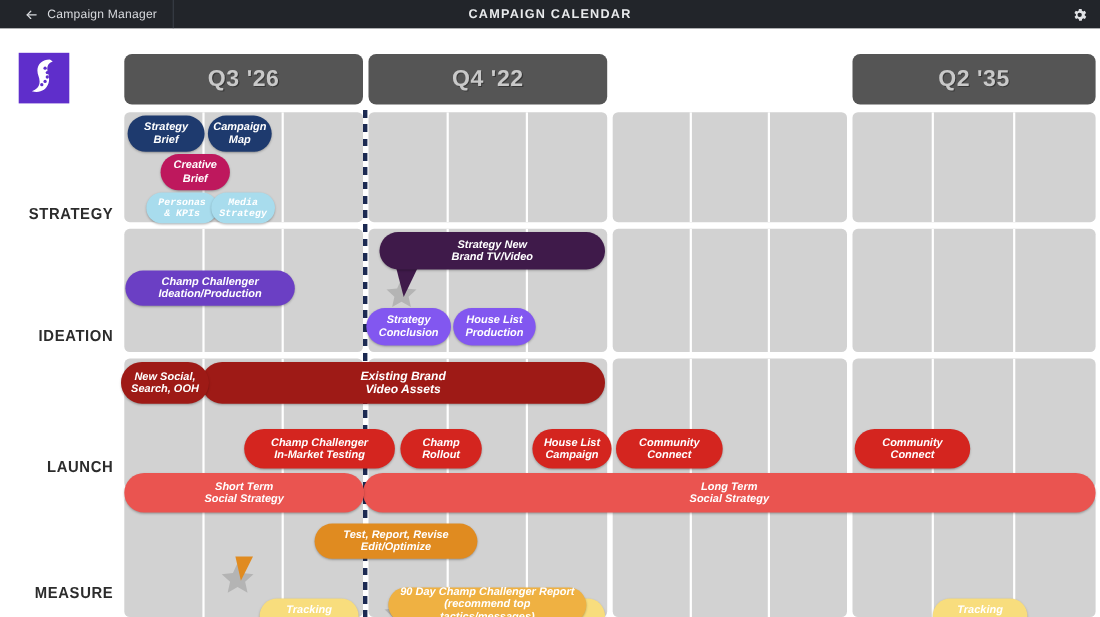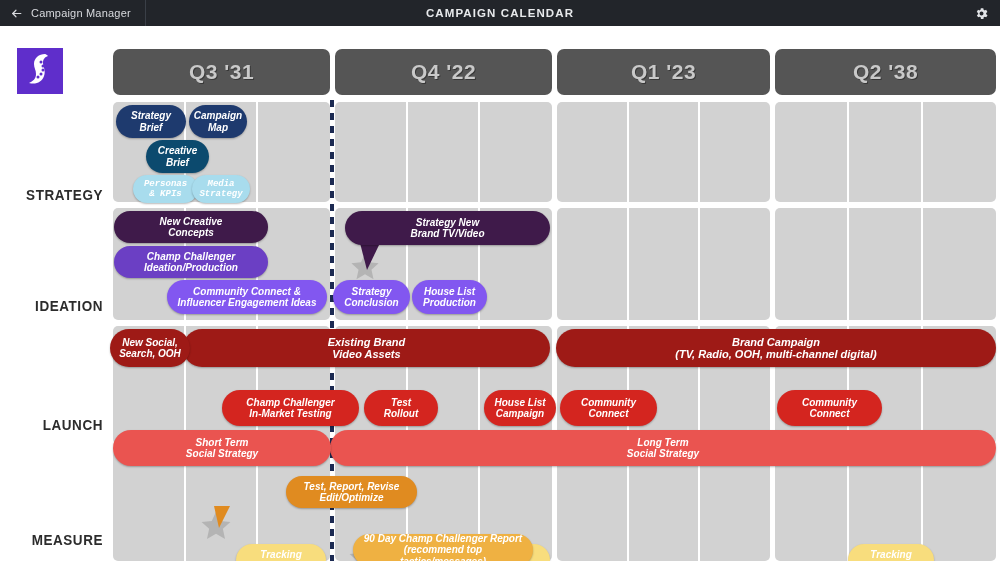--- a/index.html
+++ b/index.html
@@ -19,21 +19,21 @@
   }
   .tb-seg {
     display: flex; align-items: center; gap: 8px;
     height: 26px; padding: 0 14px 0 12px;
     border-right: 1px solid #3a3f47;
     color: #d8dade;
     font-size: 11px;
     letter-spacing: .2px;
     white-space: nowrap;
   }
-  .tb-seg.first { padding-left: 10px; }
+  .tb-seg.first { padding-left: 22px; }
   .tb-ico { display: inline-flex; width: 13px; height: 13px; align-items: center; justify-content: center; }
   .tb-ico svg { display: block; }
   .tb-title {
     position: absolute; left: 0; top: 0; width: 1000px; height: 26px;
     display: flex; align-items: center; justify-content: center;
     color: #e8eaec; font-size: 11.5px; font-weight: bold;
     letter-spacing: 1.1px; pointer-events: none;
   }
   .tb-gear {
     position: absolute; right: 11px; top: 6px;
@@ -146,30 +146,27 @@
       <path d="M21 1c-6 0-11 4-11 10 0 4 2 6 2 10 0 5-3 7-7 9 7 2 13-1 15-7 2-6-1-9-1-13 0-4 2-6 5-7-1-1-2-2-3-2z" fill="#ffffff"></path>
       <circle cx="17" cy="9" r="1.5" fill="#5f2ecb"></circle>
       <circle cx="19" cy="13" r="1.5" fill="#5f2ecb"></circle>
       <circle cx="19" cy="17" r="1.5" fill="#5f2ecb"></circle>
       <circle cx="17" cy="21" r="1.5" fill="#5f2ecb"></circle>
       <circle cx="14" cy="24" r="1.5" fill="#5f2ecb"></circle>
     </svg>
   </div>
 
   <div class="qhead" style="left:113px;width:217px;">
-    <span>Q3 '31</span>
+    <span>Q3 '26</span>
   </div>
   <div class="qhead" style="left:335px;width:217px;">
     <span>Q4 '22</span>
   </div>
-  <div class="qhead" style="left:557px;width:213px;">
-    <span>Q1 '23</span>
-  </div>
   <div class="qhead" style="left:775px;width:221px;">
-    <span>Q2 '38</span>
+    <span>Q2 '35</span>
   </div>
 
   <div class="rowlabel" style="top:161px;">STRATEGY</div>
   <div class="rowlabel" style="top:272px;">IDEATION</div>
   <div class="rowlabel" style="top:391px;">LAUNCH</div>
   <div class="rowlabel" style="top:506px;">MEASURE</div>
 
   <div class="qblock cell" style="left:113px;top:76px;width:217px;height:100px;">
     <div class="sep" style="left:71px;"></div>
       <div class="sep" style="left:143px;"></div>
@@ -237,79 +234,73 @@
     <div class="sep" style="left:72px;"></div>
       <div class="sep" style="left:146px;"></div>
   </div>
 
   <div class="divider"></div>
 
   <div class="pill md" style="left:116px;top:79px;width:70px;height:33px;background:#1e3a6e;">Strategy
 Brief</div>
   <div class="pill md" style="left:189px;top:79px;width:58px;height:33px;background:#1e3a6e;">Campaign
 Map</div>
-  <div class="pill md" style="left:146px;top:114px;width:63px;height:33px;background:#0c4a6e;">Creative
+  <div class="pill md" style="left:146px;top:114px;width:63px;height:33px;background:#be185d;">Creative
 Brief</div>
   <div class="pill sm" style="left:133px;top:149px;width:65px;height:28px;background:#a8dced;">Personas
 &amp; KPIs</div>
   <div class="pill sm" style="left:192px;top:149px;width:58px;height:28px;background:#a8dced;">Media
 Strategy</div>
 
-  <div class="pill md" style="left:114px;top:185px;width:154px;height:32px;background:#3f1a4a;">New Creative
-Concepts</div>
 
   <div class="star" style="left:348px;top:225px;">
     <svg width="34" height="33" viewBox="0 0 24 24" fill="#b4b4b4">
       <path d="M12 1.8l2.9 6.4 7 .7-5.2 4.7 1.5 6.9L12 16.9 5.8 20.5l1.5-6.9L2.1 8.9l7-.7z"></path>
     </svg>
   </div>
   <div class="pill md" style="left:345px;top:185px;width:205px;height:34px;background:#3f1a4a;z-index:3;">Strategy New
 Brand TV/Video</div>
   <div class="tail" style="left:360px;top:217px;z-index:2;border-left:7px solid transparent;border-right:13px solid transparent;border-top:27px solid #3f1a4a;"></div>
 
   <div class="pill md" style="left:114px;top:220px;width:154px;height:32px;background:#6b3fc4;">Champ Challenger
 Ideation/Production</div>
-  <div class="pill md" style="left:167px;top:254px;width:160px;height:34px;background:#8257f0;">Community Connect &amp;
-Influencer Engagement Ideas</div>
   <div class="pill md" style="left:333px;top:254px;width:77px;height:34px;background:#8257f0;z-index:4;">Strategy
 Conclusion</div>
   <div class="pill md" style="left:412px;top:254px;width:75px;height:34px;background:#8257f0;">House List
 Production</div>
 
   <div class="pill lg" style="left:183px;top:303px;width:367px;height:38px;background:#9e1a16;">Existing Brand
 Video Assets</div>
   <div class="pill md" style="left:110px;top:303px;width:80px;height:38px;background:#9e1a16;z-index:3;">New Social,
 Search, OOH</div>
-  <div class="pill lg" style="left:556px;top:303px;width:440px;height:38px;background:#9e1a16;">Brand Campaign
-(TV, Radio, OOH, multi-channel digital)</div>
 
   <div class="pill md" style="left:222px;top:364px;width:137px;height:36px;background:#d4251f;">Champ Challenger
 In-Market Testing</div>
-  <div class="pill md" style="left:364px;top:364px;width:74px;height:36px;background:#d4251f;">Test
+  <div class="pill md" style="left:364px;top:364px;width:74px;height:36px;background:#d4251f;">Champ
 Rollout</div>
   <div class="pill md" style="left:484px;top:364px;width:72px;height:36px;background:#d4251f;">House List
 Campaign</div>
   <div class="pill md" style="left:560px;top:364px;width:97px;height:36px;background:#d4251f;">Community
 Connect</div>
   <div class="pill md" style="left:777px;top:364px;width:105px;height:36px;background:#d4251f;">Community
 Connect</div>
 
   <div class="pill md" style="left:113px;top:404px;width:218px;height:36px;background:#ea5450;z-index:3;">Short Term
 Social Strategy</div>
   <div class="pill md" style="left:330px;top:404px;width:666px;height:36px;background:#ea5450;">Long Term
 Social Strategy</div>
 
   <div class="star" style="left:198px;top:483px;">
     <svg width="36" height="35" viewBox="0 0 24 24" fill="#b4b4b4">
       <path d="M12 1.8l2.9 6.4 7 .7-5.2 4.7 1.5 6.9L12 16.9 5.8 20.5l1.5-6.9L2.1 8.9l7-.7z"></path>
     </svg>
   </div>
   <div class="tail" style="left:214px;top:480px;z-index:2;border-left:5px solid transparent;border-right:11px solid transparent;border-top:22px solid #e08b20;"></div>
 
-  <div class="pill md" style="left:286px;top:450px;width:131px;height:32px;background:#e08b20;">Test, Report, Revise
+  <div class="pill md" style="left:286px;top:450px;width:148px;height:32px;background:#e08b20;">Test, Report, Revise
 Edit/Optimize</div>
 
   <div class="star" style="left:346px;top:515px;">
     <svg width="36" height="35" viewBox="0 0 24 24" fill="#b4b4b4">
       <path d="M12 1.8l2.9 6.4 7 .7-5.2 4.7 1.5 6.9L12 16.9 5.8 20.5l1.5-6.9L2.1 8.9l7-.7z"></path>
     </svg>
   </div>
   <div class="pill md" style="left:353px;top:484px;width:180px;height:32px;background:#efb142;z-index:3;margin-top:24px;">90 Day Champ Challenger Report
 (recommend top tactics/messages)</div>
   <div class="tail" style="left:363px;top:513px;z-index:2;border-left:5px solid transparent;border-right:11px solid transparent;border-top:22px solid #efb142;"></div>

